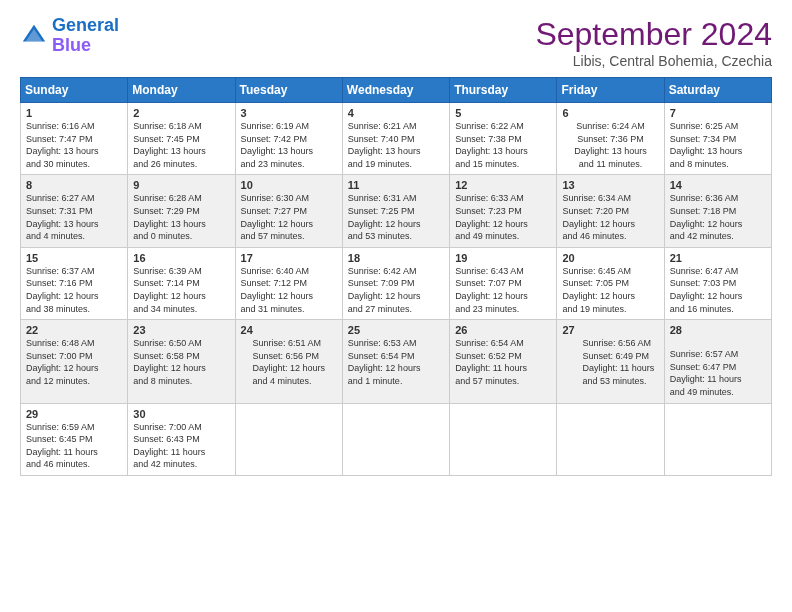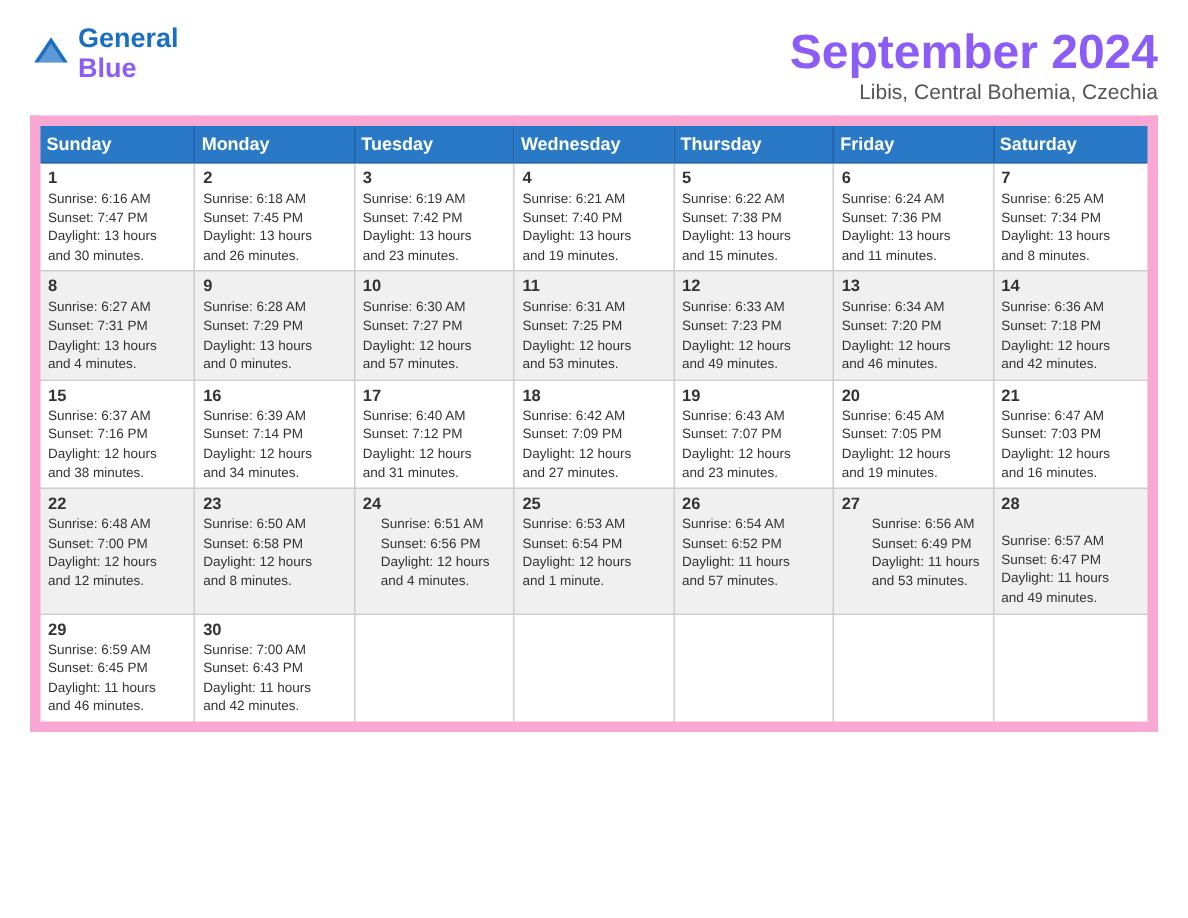--- a/index.html
+++ b/index.html
@@ -39,30 +39,30 @@
     }
     .logo-icon {
       width: 28px;
       height: 28px;
     }
     .title-block {
       text-align: right;
     }
     .month-year {
       font-size: 32px;
-      font-weight: bold;
-      color: #8b5cf6;
+      font-weight: normal;
+      color: #701a75;
     }
     .location {
       font-size: 14px;
       color: #555;
     }
     .calendar {
       flex: 1;
-      border: 7px solid #f9a8d4;
+      border: 1px solid #f9a8d4;
       border-collapse: collapse;
       width: 100%;
       table-layout: fixed;
     }
     .calendar th {
       background-color: #2979c7;
       color: #fff;
       font-size: 12px;
       font-weight: bold;
       padding: 5px 4px;
@@ -168,21 +168,21 @@
           </td>
           <td>
             <span class="day-num">5</span>
             <div class="day-info" style="white-space: pre-line;">Sunrise: 6:22 AM
 Sunset: 7:38 PM
 Daylight: 13 hours
 and 15 minutes.</div>
           </td>
           <td>
             <span class="day-num">6</span>
-            <div class="day-info" style="white-space: pre-line;">Sunrise: 6:24 AM
+            <div class="day-info" style="white-space: pre-line; text-align: center;">Sunrise: 6:24 AM
 Sunset: 7:36 PM
 Daylight: 13 hours
 and 11 minutes.</div>
           </td>
           <td>
             <span class="day-num">7</span>
             <div class="day-info" style="white-space: pre-line;">Sunrise: 6:25 AM
 Sunset: 7:34 PM
 Daylight: 13 hours
 and 8 minutes.</div>

